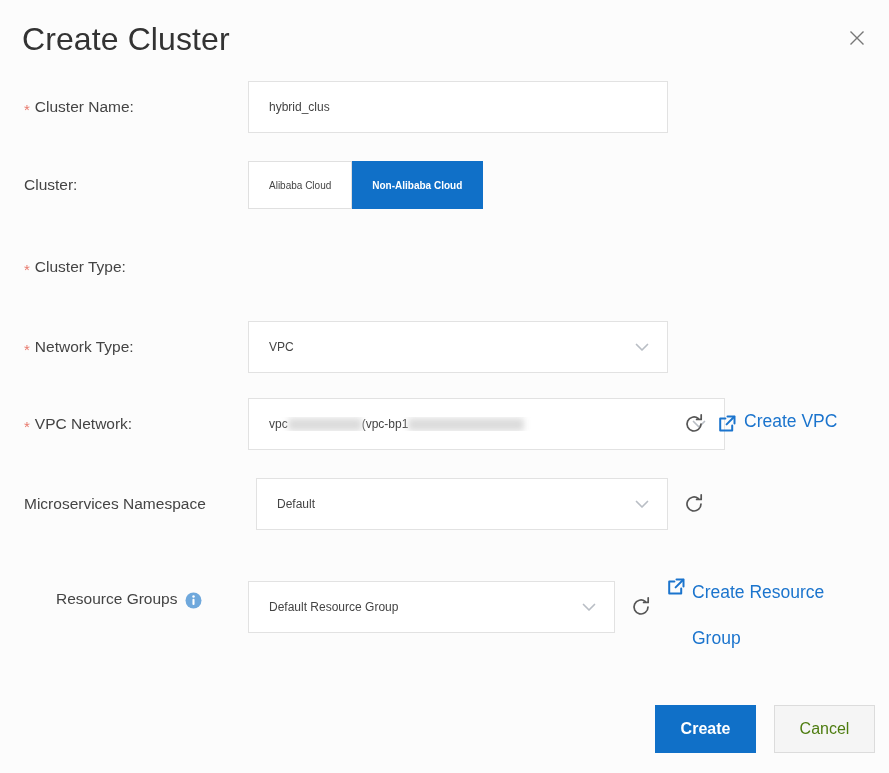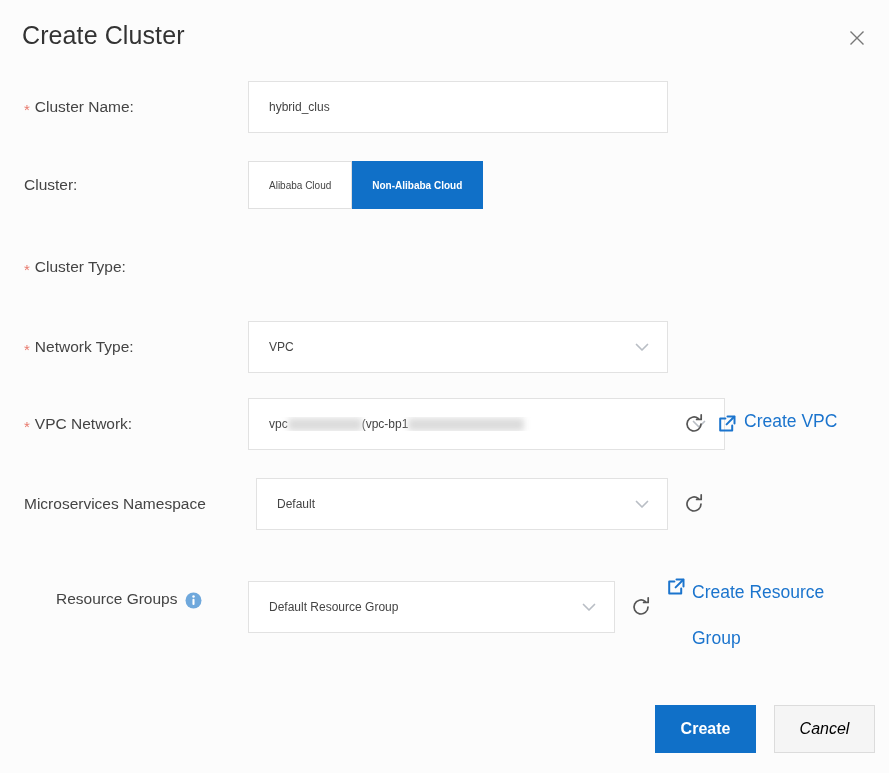--- a/index.html
+++ b/index.html
@@ -20,21 +20,21 @@
     position: absolute;
     top: 24px; right: 18px;
     width: 28px; height: 28px;
     cursor: pointer;
     display: flex; align-items: center; justify-content: center;
   }
   .close-icon svg { display: block; }
   .title {
     position: absolute;
     left: 22px; top: 21px;
-    font-size: 25px;
+    font-size: 32px;
     font-weight: 400;
     color: #333;
     letter-spacing: 0.1px;
     white-space: nowrap;
   }
 
   .row { position: absolute; left: 0; width: 889px; }
   .label {
     position: absolute;
     left: 24px;
@@ -140,23 +140,22 @@
     cursor: pointer;
     border: 1px solid transparent;
   }
   .btn-primary {
     background: #1070c8;
     color: #fff;
     font-weight: bold;
   }
   .btn-secondary {
     background: #f5f5f5;
-    color: #000000;
+    color: #4d7c0f;
     border-color: #dcdcdc;
-    font-style: italic;
   }
 </style>
 </head>
 <body>
 
 <div class="dialog">
 
   <div class="title">Create Cluster</div>
 
   <div class="close-icon">

